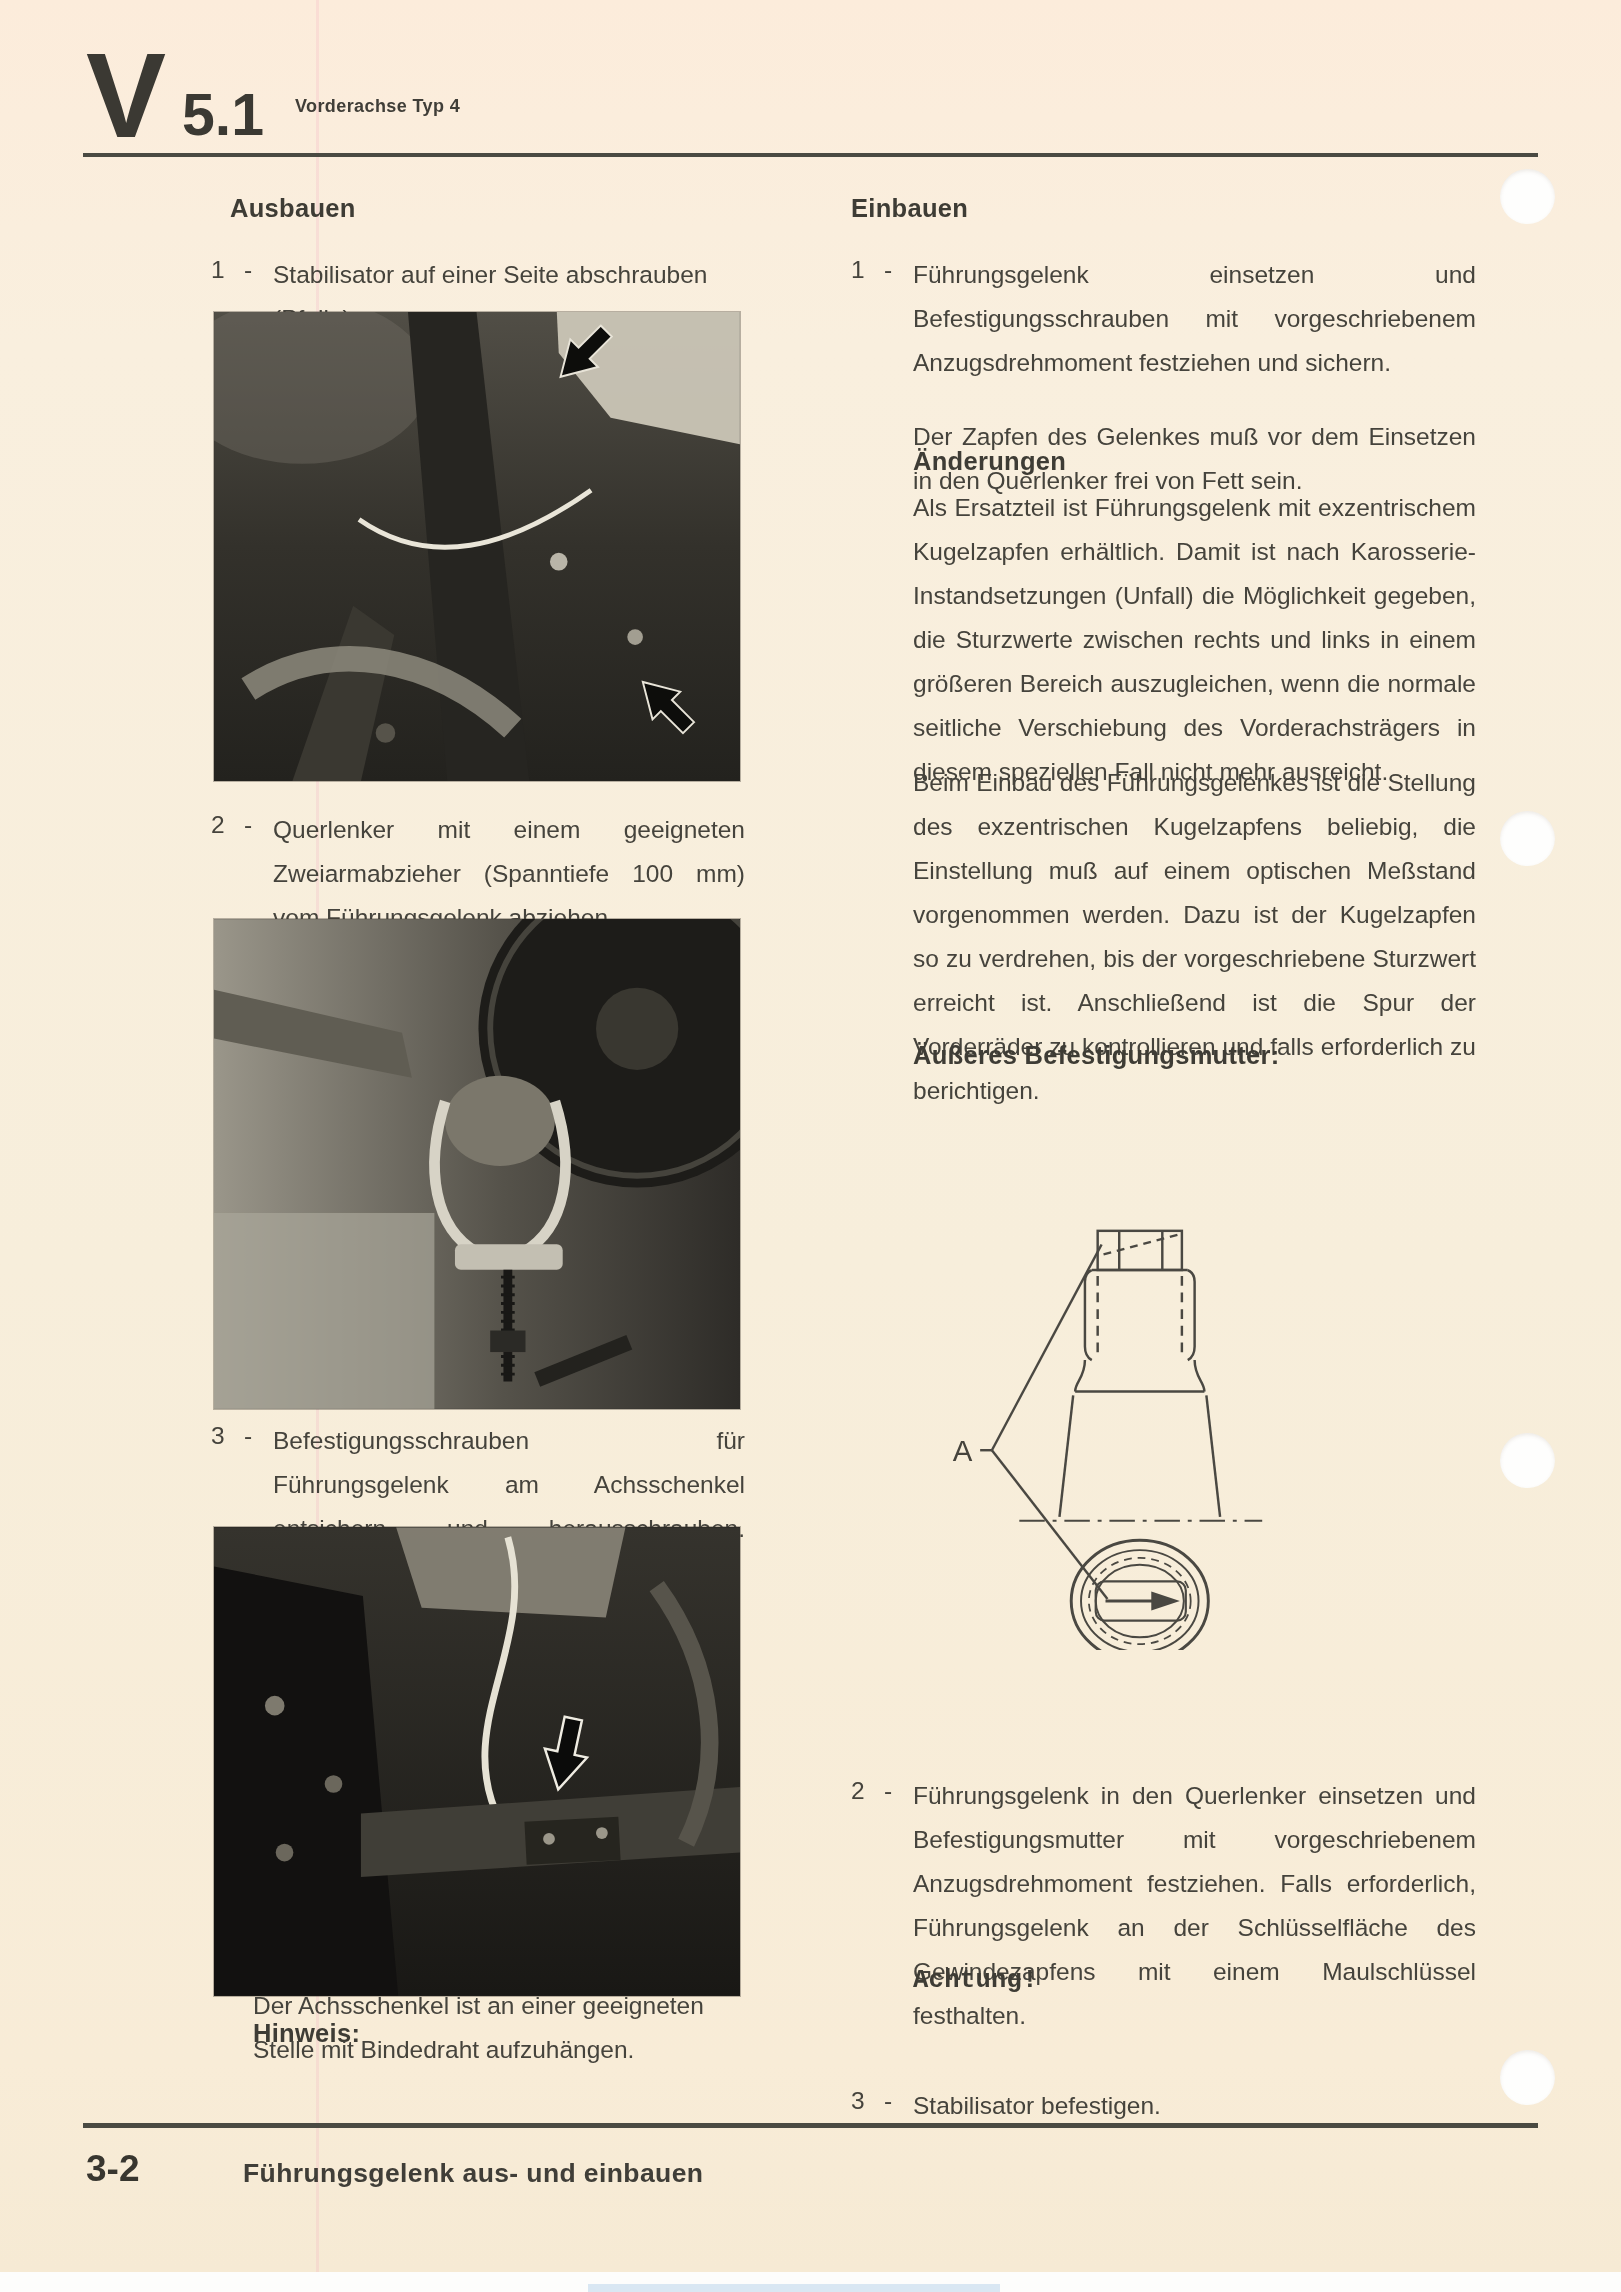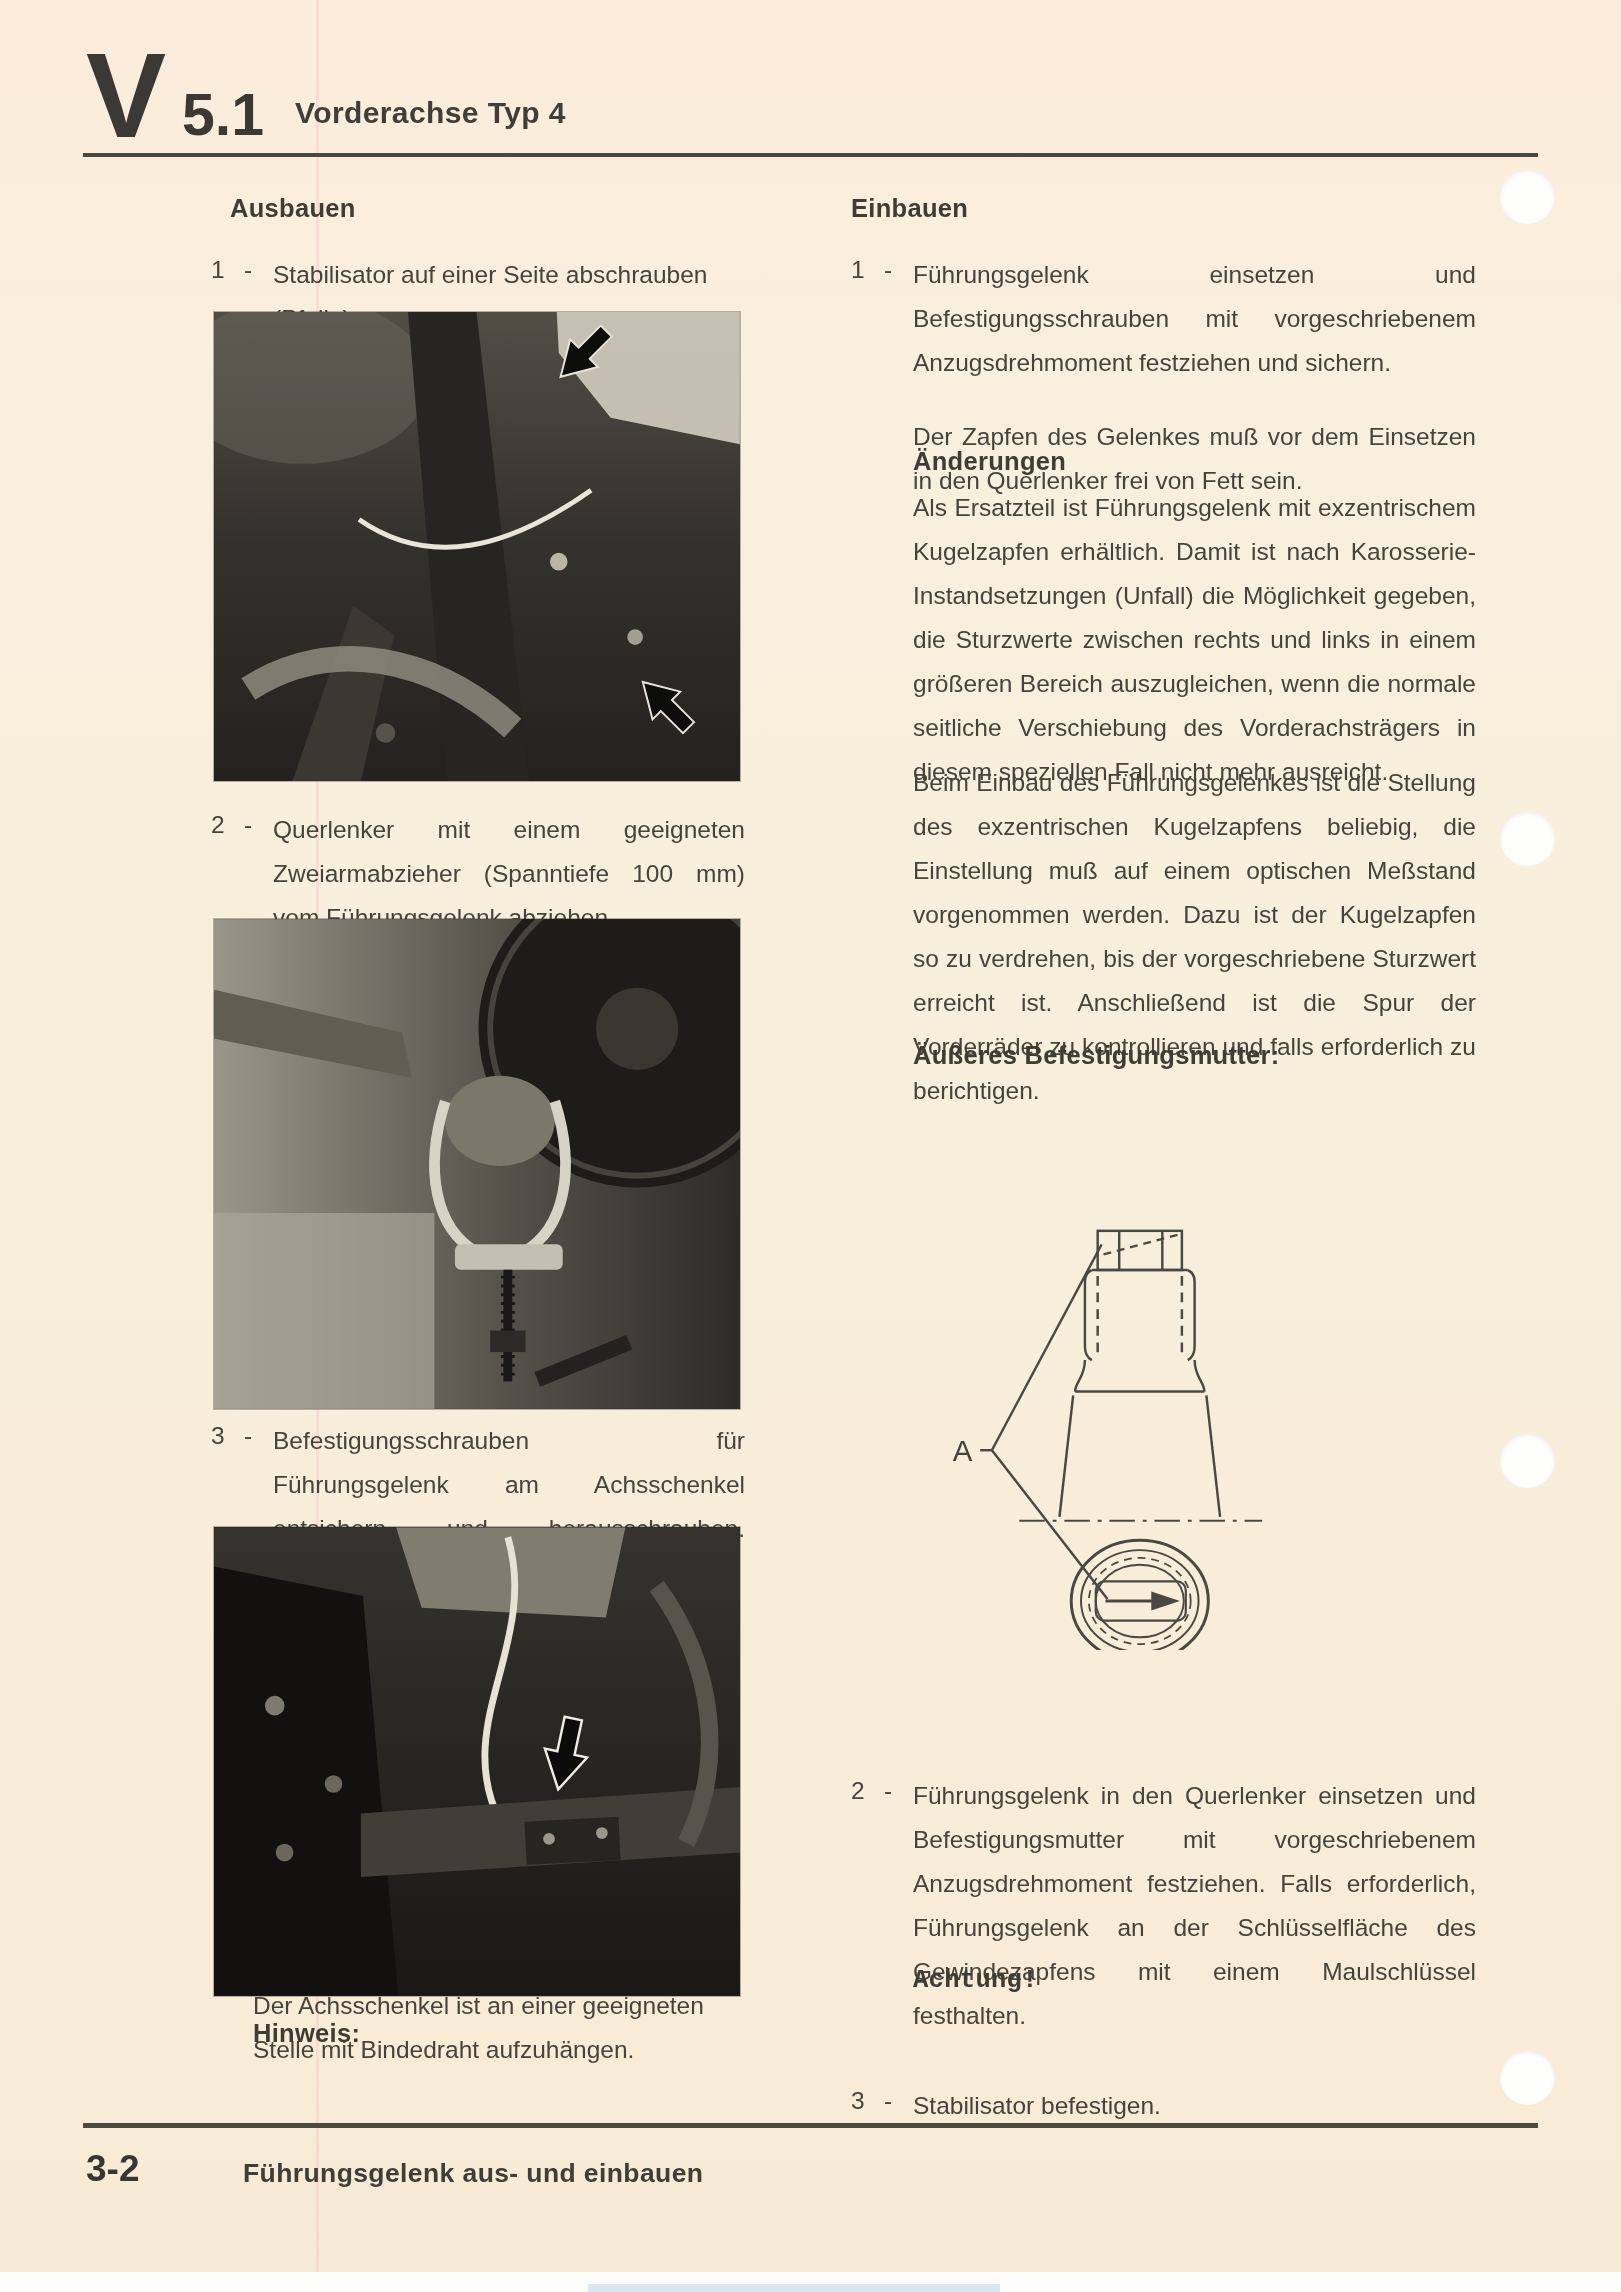--- a/index.html
+++ b/index.html
@@ -14,21 +14,21 @@
   }
   .abs{position:absolute;}
   .h{font-size:25.5px;font-weight:bold;color:#3e3c35;letter-spacing:0.3px;}
   .body-txt{font-size:24.5px;line-height:44px;color:#45433c;}
   .just{text-align:justify;}
   .step{display:grid;grid-template-columns:33px 29px 1fr;align-items:start;}
   .step .num,.step .sep{font-size:24.5px;line-height:33px;color:#45433c;}
   .streak{position:absolute;left:316px;top:0;width:2.9px;height:100%;background:rgba(236,90,160,.10);}
   .v-letter{position:absolute;left:86px;top:35px;font-size:120px;line-height:1;font-weight:bold;color:#3b3933;letter-spacing:-2.9px;}
   .v-num{position:absolute;left:182px;top:86px;font-size:59px;line-height:1;font-weight:bold;color:#3b3933;}
-  .header-title{position:absolute;left:295px;top:96px;font-size:30px;font-weight:bold;color:#403e38;letter-spacing:0.4px;}
+  .header-title{position:absolute;left:295px;top:96px;font-size:18px;font-weight:bold;color:#403e38;letter-spacing:0.4px;}
   .rule{position:absolute;background:#4a4a42;height:3.9px;}
   .photo{position:absolute;left:214px;width:526px;overflow:hidden;background:#23221f;box-shadow:0 0 0 1px rgba(60,55,45,.35);}
   .photo svg{display:block;width:100%;height:100%;}
   .hole{position:absolute;left:1500px;width:55px;height:55px;border-radius:50%;
         background:#fefefd;box-shadow:inset 0 2px 3.9px rgba(120,100,70,.12);}
   .scan-edge{position:absolute;left:0;right:0;bottom:0;height:20.6px;background:#fdfdfc;}
   .scan-blue{position:absolute;left:588px;bottom:0;width:412px;height:8.8px;background:#d9e7f3;}
   .diagram{position:absolute;left:929px;top:1223px;width:353px;height:427px;}
   .diagram svg{width:100%;height:100%;display:block;}
   .footer-page{position:absolute;left:86px;top:2148px;font-size:37px;font-weight:bold;color:#38362f;}

